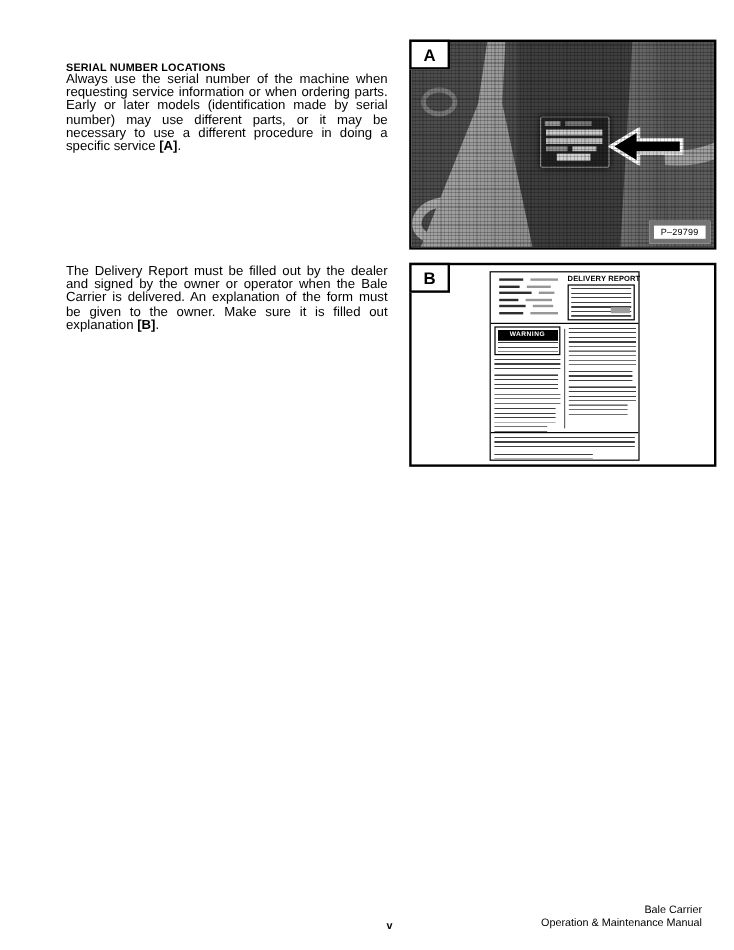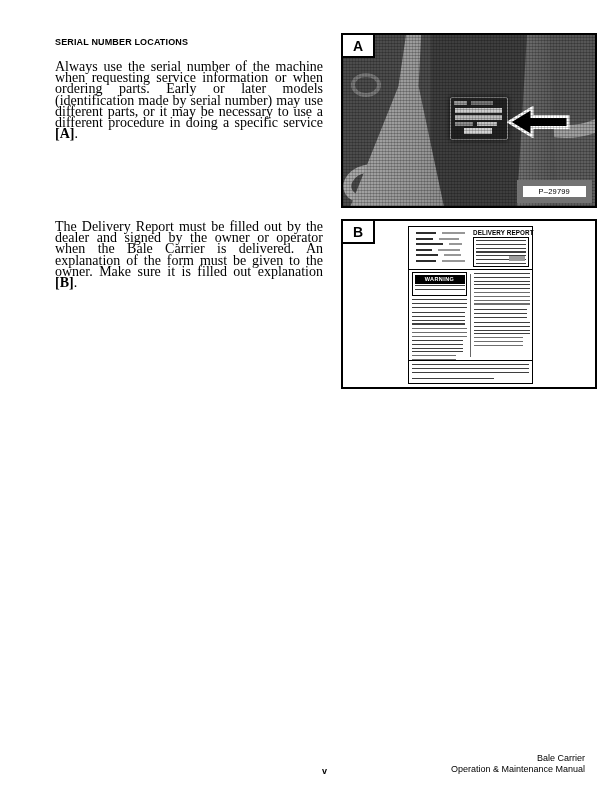--- a/index.html
+++ b/index.html
@@ -6,25 +6,25 @@
   html,body { background:#e8e8e8; }
   .page {
     position:relative; width:612px; height:792px; background:#ffffff;
     font-family:"Liberation Sans", sans-serif; color:#000;
     margin:0 auto; overflow:hidden;
   }
 
   
   .sec-heading {
     position:absolute; left:55px; width:270px;
-    font-size:9px; font-weight:bold; letter-spacing:.15px;
+    font-size:9px; font-weight:bold; letter-spacing:.15px;margin-top:14px;
   }
   .body-para {
     position:absolute; left:55px; width:268px;
-    font-size:14px; line-height:11.2px; text-align:justify;font-family:Liberation Serif, serif;
+    font-size:11px; line-height:11.2px; text-align:justify;
   }
   .body-para b { font-weight:bold; }
 
   
   .figure {
     position:absolute; left:341px; width:256px;
     border:2px solid #000; background:#fff;
   }
   .fig-a { top:33px; height:175px; }
   .fig-b { top:219px; height:170px; }
@@ -78,21 +78,21 @@
   .pl-bar4  { left:13px; top:30px; width:28px; height:6px; background:#d2d2d2; }
   .arrow-wrap { left:164px; top:71px; width:64px; height:32px; z-index:6; }
   .photo-texture {
     inset:0; width:100%; height:100%; z-index:10; pointer-events:none;
     background-image:
       repeating-linear-gradient(0deg, rgba(0,0,0,.22) 0 1px, transparent 1px 3px),
       repeating-linear-gradient(90deg, rgba(0,0,0,.16) 0 1px, transparent 1px 3px);
   }
   .photo-ref {
     position:absolute; right:3px; bottom:3px; z-index:20;
-    background:#fff; border:6px solid #737373; padding:1px 16px;
+    background:#fff; border:4px solid #737373; padding:1px 6px;
     font-size:7.5px; letter-spacing:.2px;
   }
 
   
   .form {
     position:absolute; left:65px; top:5px; width:125px; height:158px;
     border:1px solid #000; background:#fff;
   }
   .form-header { position:absolute; top:0; left:0; right:0; height:43px; border-bottom:1px solid #000; }
   .hdr-left { position:absolute; left:7px; top:5px; width:52px; }

